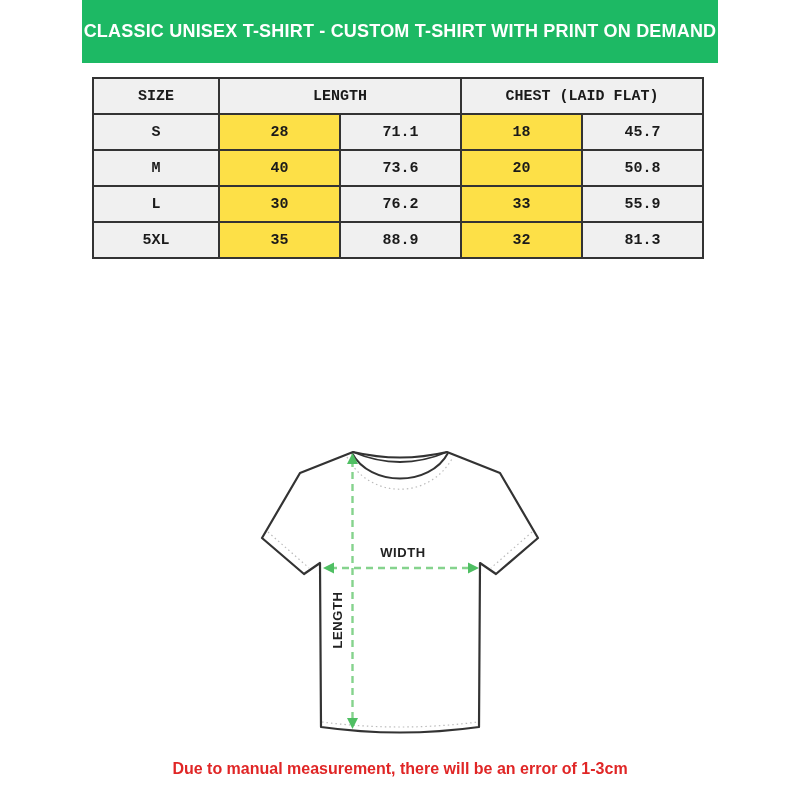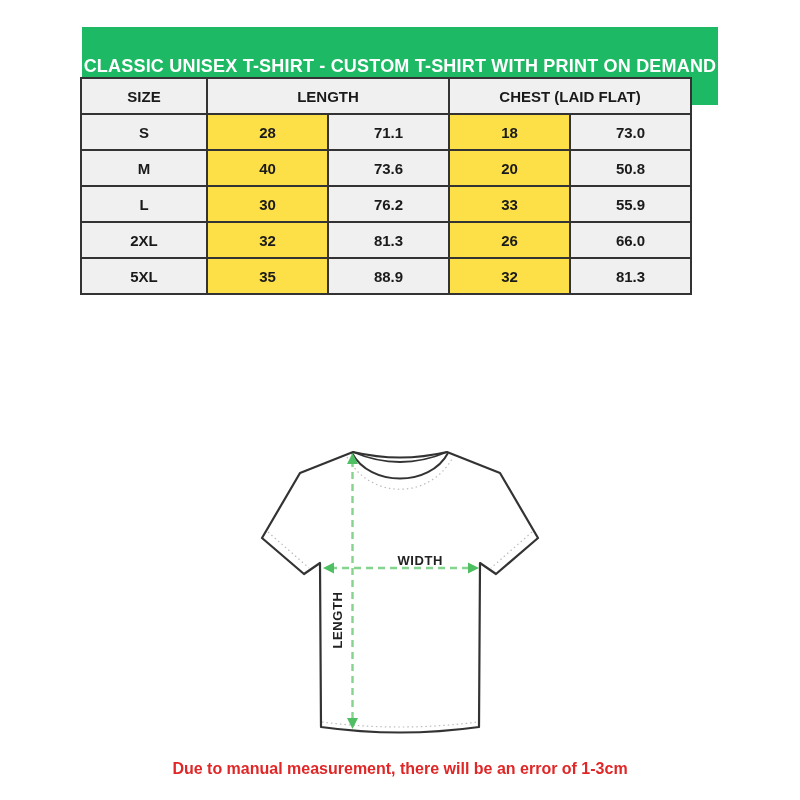--- a/index.html
+++ b/index.html
@@ -9,38 +9,37 @@
     position: relative;
     width: 800px;
     height: 800px;
     background: #ffffff;
     overflow: hidden;
   }
   
   .banner {
     position: absolute;
     left: 82px; top: 0;
-    width: 636px; height: 78px;
+    width: 636px; height: 63px;
     background: #1db964;
     display: flex;
     align-items: center;
     justify-content: center;
-    margin-top: 27px;
   }
   .banner-title {
     color: #ffffff;
     font-size: 18px;
     font-weight: 700;
     letter-spacing: 0.2px;
     white-space: nowrap;
   }
   
   .size-table-wrap {
     position: absolute;
-    left: 80px; top: 77px;
+    left: 92px; top: 77px; font-family: Liberation Mono, monospace;
   }
   table.size-table {
     border-collapse: collapse;
     table-layout: fixed;
     width: 610px;
   }
   table.size-table td, table.size-table th {
     border: 2px solid #333333;
     height: 36px;
     text-align: center;
@@ -63,21 +62,21 @@
     position: absolute;
     font-size: 13px;
     font-weight: 700;
     color: #222222;
     letter-spacing: 0.6px;
     text-align: center;
     width: 80px;
     height: 16px;
     line-height: 16px;
   }
-  .dim-label-width { left: 123px; top: 123px; text-align: right; }
+  .dim-label-width { left: 123px; top: 115px; }
   .dim-label-length {
     left: 58px; top: 182px;
     transform: rotate(-90deg);
   }
   
   .footer-note {
     position: absolute;
     left: 0; top: 760px;
     width: 800px;
     text-align: center;
@@ -108,42 +107,35 @@
         <tr>
           <th class="cell-gray">SIZE</th>
           <th class="cell-gray" colspan="2">LENGTH</th>
           <th class="cell-gray" colspan="2">CHEST (LAID FLAT)</th>
         </tr>
         <tr>
           <td class="cell-gray">S</td>
           <td class="cell-white">28</td>
           <td class="cell-gray">71.1</td>
           <td class="cell-white">18</td>
-          <td class="cell-gray">73.0</td>
+          <td class="cell-gray">45.7</td>
         </tr>
         <tr>
           <td class="cell-gray">M</td>
           <td class="cell-white">40</td>
           <td class="cell-gray">73.6</td>
           <td class="cell-white">20</td>
           <td class="cell-gray">50.8</td>
         </tr>
         <tr>
           <td class="cell-gray">L</td>
           <td class="cell-white">30</td>
           <td class="cell-gray">76.2</td>
           <td class="cell-white">33</td>
           <td class="cell-gray">55.9</td>
-        </tr>
-        <tr>
-          <td class="cell-gray">2XL</td>
-          <td class="cell-white">32</td>
-          <td class="cell-gray">81.3</td>
-          <td class="cell-white">26</td>
-          <td class="cell-gray">66.0</td>
         </tr>
         <tr>
           <td class="cell-gray">5XL</td>
           <td class="cell-white">35</td>
           <td class="cell-gray">88.9</td>
           <td class="cell-white">32</td>
           <td class="cell-gray">81.3</td>
         </tr>
       </tbody>
     </table>

